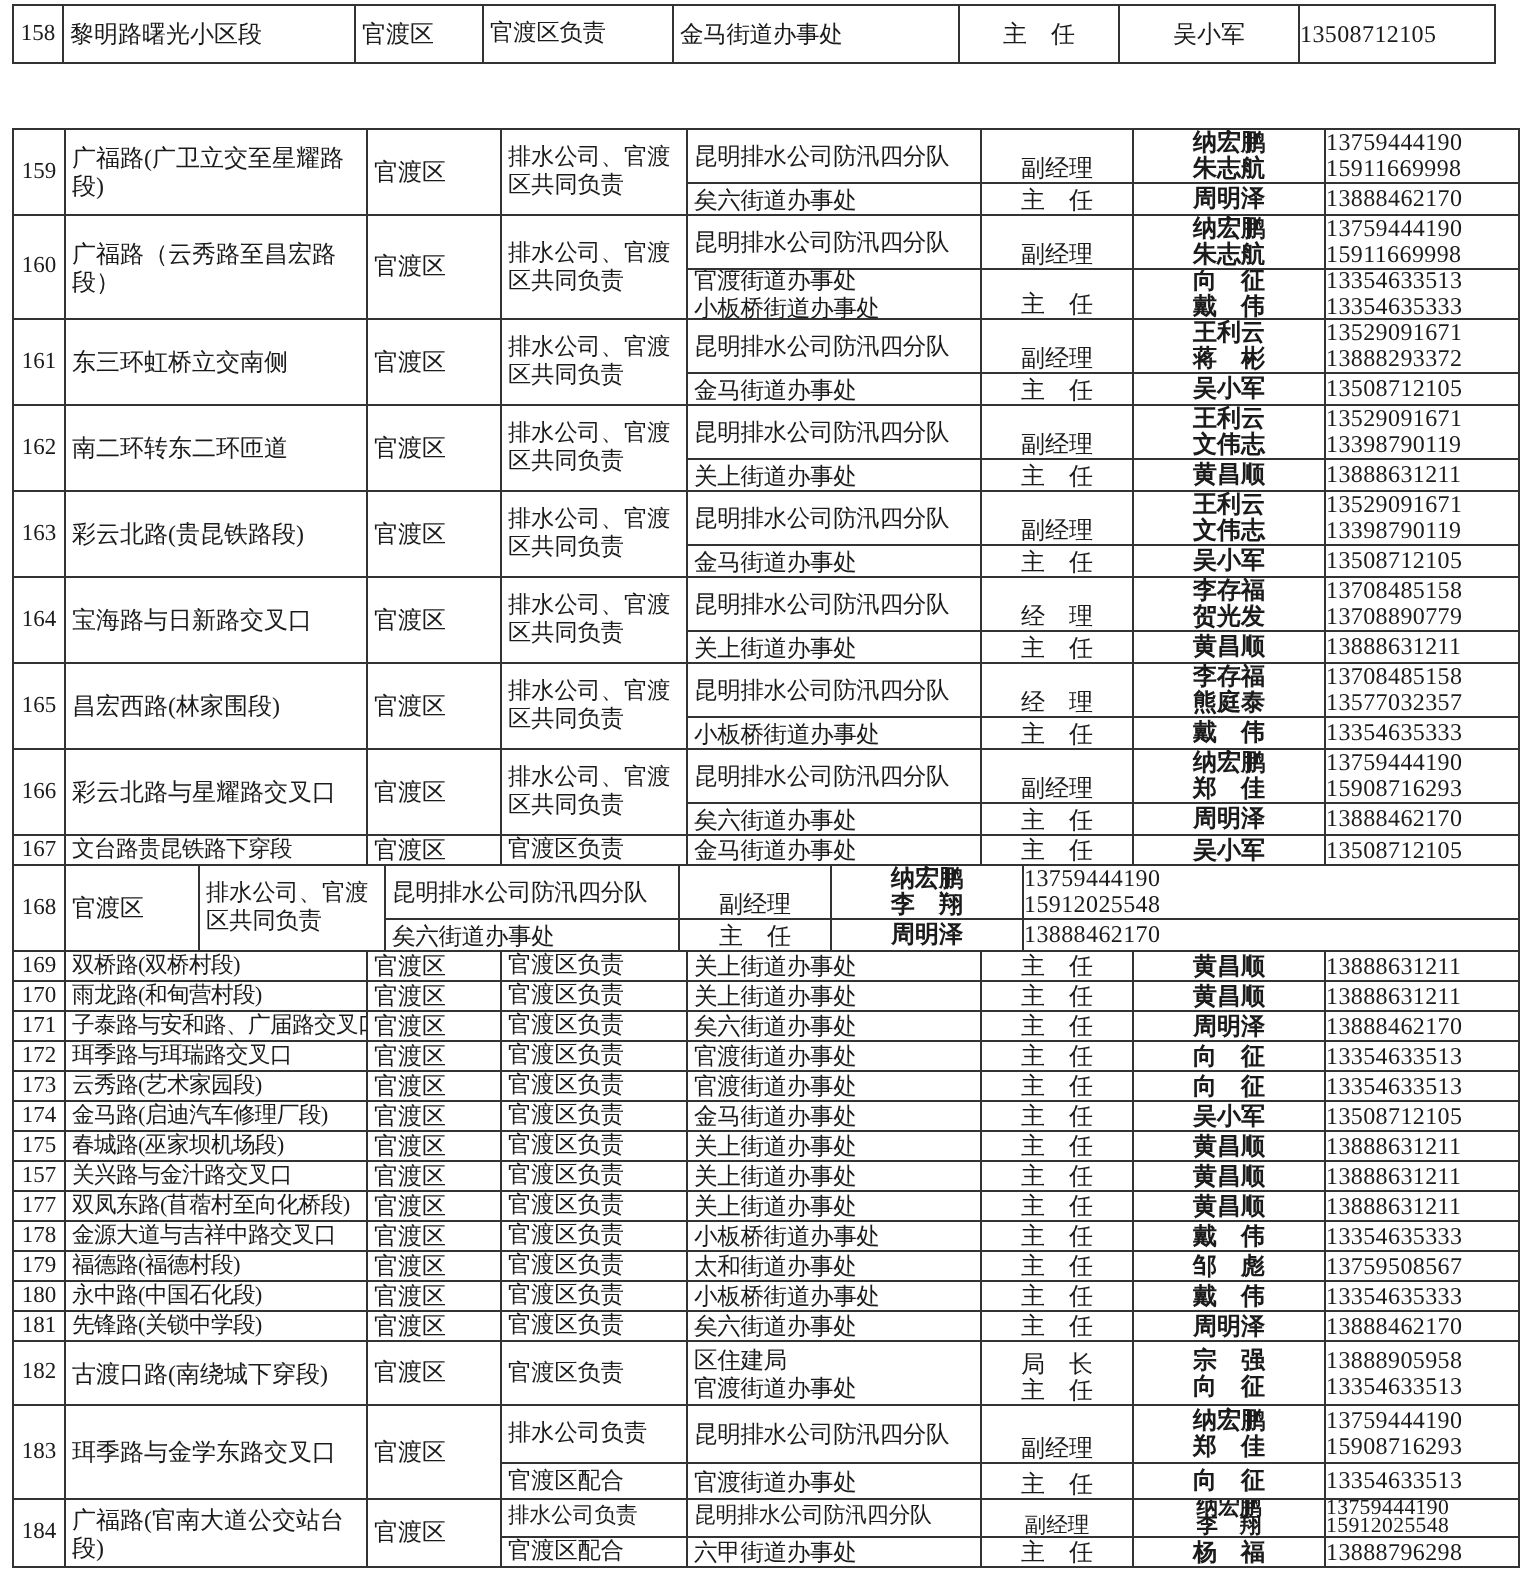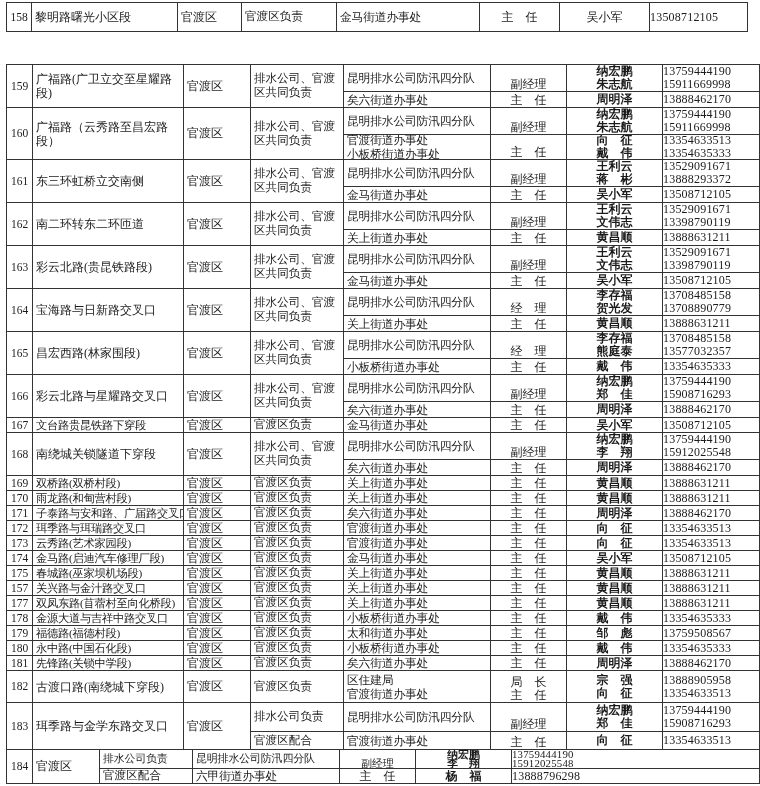--- a/index.html
+++ b/index.html
@@ -723,25 +723,20 @@
           </div>
         </div>
       </div>
     </div>
     <div class="row">
       <div class="cell c-num center">
         <div class="lines">
           <div class="ln">168</div>
         </div>
       </div>
-      <div class="cell c-road left">
-        <div class="lines">
-          <div class="ln">南绕城关锁隧道下穿段</div>
-        </div>
-      </div>
       <div class="cell c-dist left">
         <div class="lines">
           <div class="ln">官渡区</div>
         </div>
       </div>
       <div class="cell c-resp left">
         <div class="lines">
           <div class="ln">排水公司、官渡区共同负责</div>
         </div>
       </div>
@@ -1514,20 +1509,25 @@
               <div class="ln">13354633513</div>
             </div>
           </div>
         </div>
       </div>
     </div>
     <div class="row">
       <div class="cell c-num center">
         <div class="lines">
           <div class="ln">184</div>
+        </div>
+      </div>
+      <div class="cell c-road left">
+        <div class="lines">
+          <div class="ln">广福路(官南大道公交站台段)</div>
         </div>
       </div>
       <div class="cell c-dist left">
         <div class="lines">
           <div class="ln">官渡区</div>
         </div>
       </div>
       <div class="subs">
         <div class="sub tight" style="height: 19px;">
           <div class="cell c-resp left">

